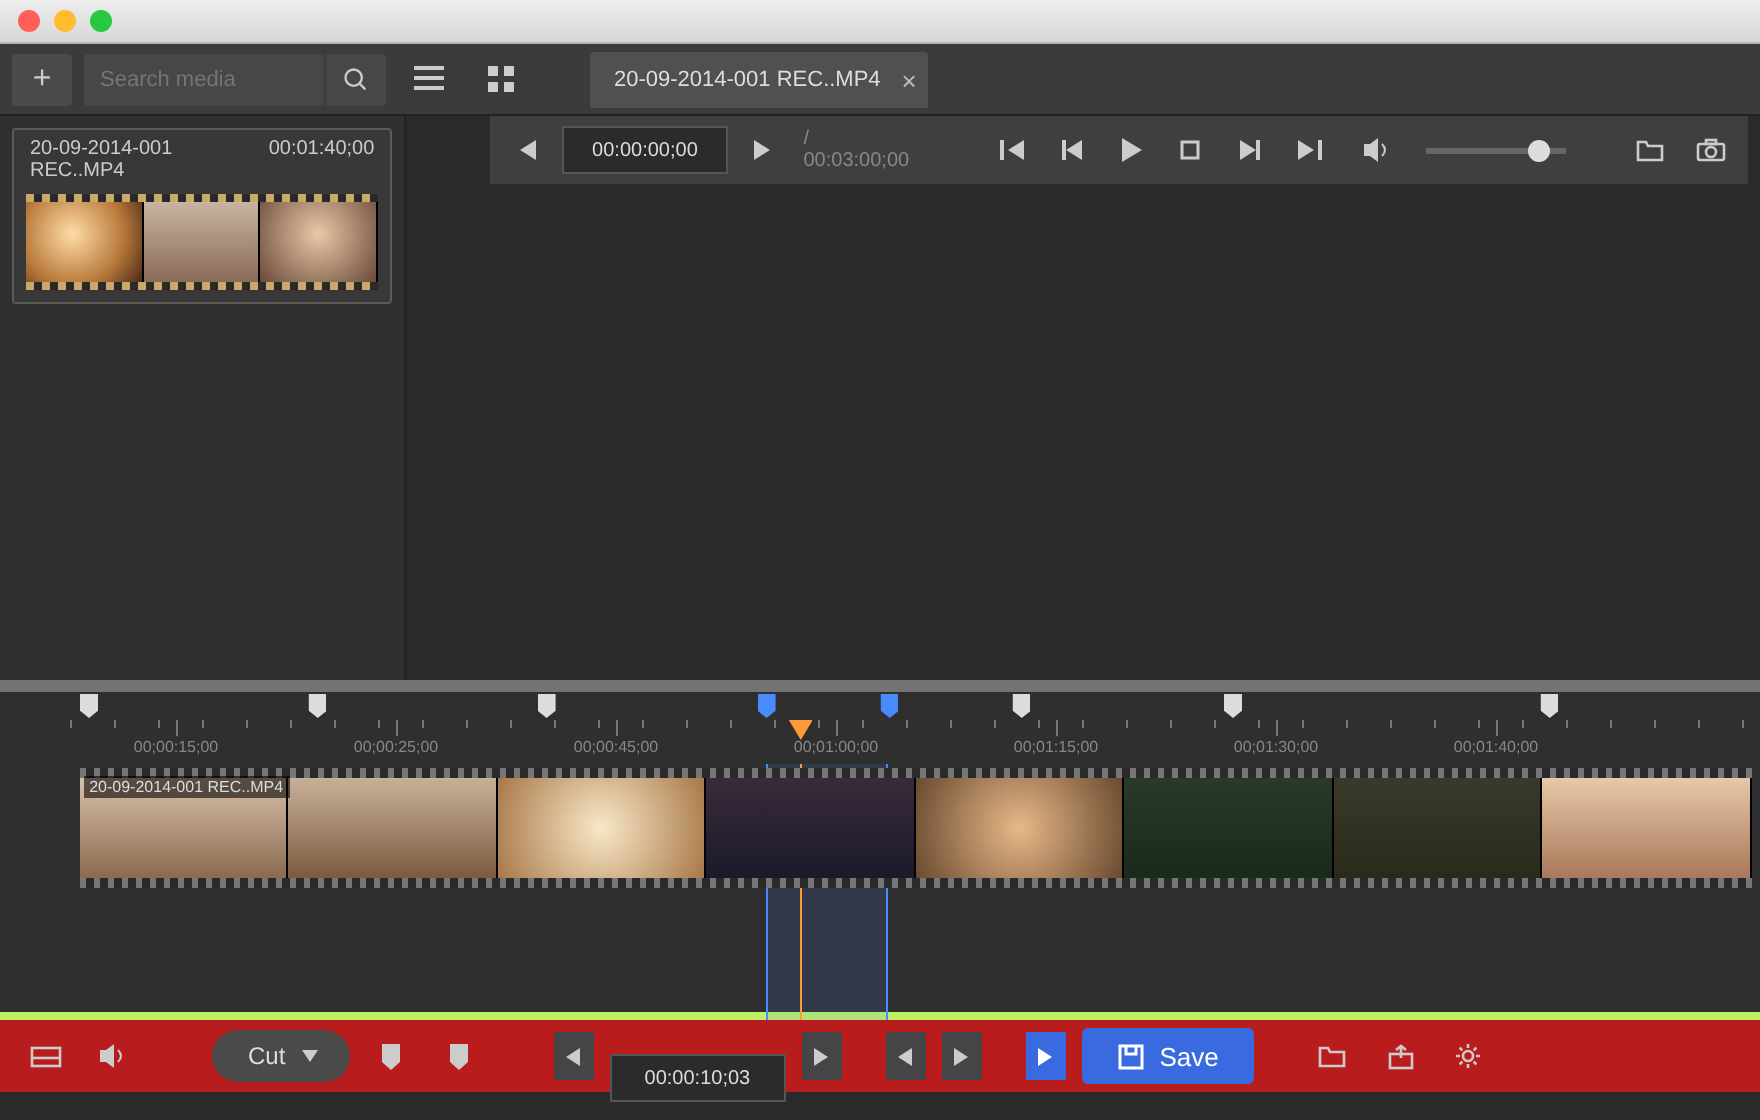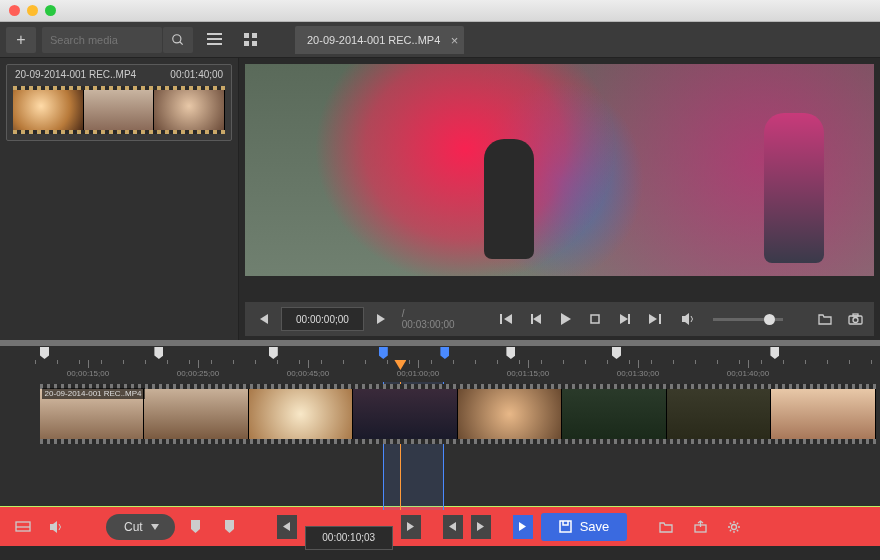--- a/index.html
+++ b/index.html
@@ -28,21 +28,21 @@
 .media-item { background: #383838; border: 1px solid #5a5a5a; border-radius: 2px; }
 .media-header { display: flex; justify-content: space-between; padding: 4px 8px; font-size: 10px; color: #ccc; }
 .filmstrip { height: 48px; margin: 2px 6px 6px; background: #1a1a1a; display: flex; border-top: 4px solid #8a6a3a; border-bottom: 4px solid #8a6a3a; position: relative; }
 .filmstrip::before, .filmstrip::after { content: ""; position: absolute; left: 0; right: 0; height: 4px; background: repeating-linear-gradient(90deg,#c9a868 0 4px,#2a2a2a 4px 8px); }
 .filmstrip::before { top: -4px; } .filmstrip::after { bottom: -4px; }
 .frame { flex: 1; border-right: 1px solid #000; }
 .f1 { background: radial-gradient(circle at 40% 40%, #ffdba8, #b87a3a 60%, #4a2a18); }
 .f2 { background: linear-gradient(#c8b4a0, #8a6a58); }
 .f3 { background: radial-gradient(circle at 50% 40%, #e8c8a8, #6a4a38); }
 
-.preview-area { flex: 1; display: flex; flex-direction: column; gap: 24px; }
+.preview-area { flex: 1; display: flex; flex-direction: row; gap: 24px; }
 .preview { flex: 1; margin: 6px 6px 2px; background: #000; position: relative; overflow: hidden; }
 .preview-img { position: absolute; inset: 0; background:
   radial-gradient(ellipse 200px 180px at 35% 40%, rgba(255,30,80,0.95), rgba(255,30,80,0.5) 50%, transparent 75%),
   radial-gradient(ellipse 120px 140px at 50% 55%, rgba(50,120,200,0.85), transparent 70%),
   radial-gradient(circle at 82% 45%, rgba(200,40,120,0.7), transparent 55%),
   linear-gradient(#5a6a5a, #708070); }
 .person1 { position: absolute; left: 38%; bottom: 8%; width: 50px; height: 120px; background: #2a2a2a; border-radius: 20px 20px 8px 8px; }
 .person2 { position: absolute; right: 8%; bottom: 6%; width: 60px; height: 150px; background: linear-gradient(#c83a7a,#3a3a4a); border-radius: 20px 20px 8px 8px; }
 
 
@@ -74,21 +74,21 @@
 .clip::before { top:-5px; } .clip::after { bottom:-5px; }
 .clip-label { position: absolute; top: -1px; left: 2px; font-size: 8px; background: rgba(0,0,0,0.6); color: #ddd; padding: 1px 3px; z-index: 2; }
 .clip-frames { display: flex; height: 100%; }
 .cf { flex: 1; border-right: 1px solid #000; }
 .audio-track { height: 40px; position: relative; margin-top: 4px; }
 .audio-clip { position: absolute; top: 0; height: 38px; background: #2a3a5a; border: 1px solid #4a6aaa; overflow: hidden; }
 .wave { position: absolute; inset: 4px 2px; background: repeating-linear-gradient(90deg, #6a9ae8 0 1px, transparent 1px 2px); opacity: 0.9; clip-path: polygon(0 50%, 2% 20%, 4% 70%, 6% 30%, 8% 65%, 10% 35%, 12% 60%, 14% 40%, 16% 58%, 18% 42%, 20% 55%, 22% 45%, 24% 62%, 26% 30%, 28% 68%, 30% 35%, 32% 55%, 34% 45%, 36% 60%, 38% 30%, 40% 65%, 42% 40%, 44% 58%, 46% 35%, 48% 62%, 50% 42%, 52% 56%, 54% 38%, 56% 60%, 58% 45%, 60% 55%, 62% 35%, 64% 65%, 66% 40%, 68% 58%, 70% 45%, 72% 55%, 74% 38%, 76% 62%, 78% 42%, 80% 56%, 82% 35%, 84% 60%, 86% 45%, 88% 55%, 90% 40%, 92% 58%, 94% 42%, 96% 55%, 98% 48%, 100% 50%, 100% 100%, 0 100%); }
 .audio-dur { position: absolute; right: 3px; top: 2px; font-size: 8px; color: #cde; }
 
 
-.bottombar { height: 40px; background: #ef4444; display: flex; align-items: center; padding: 0 10px; gap: 8px; border-top: 1px solid #bef264; }
+.bottombar { height: 40px; background: #b91c1c; display: flex; align-items: center; padding: 0 10px; gap: 8px; border-top: 4px solid #bef264; }
 .bb-btn { width: 26px; height: 24px; display: flex; align-items: center; justify-content: center; cursor: pointer; color: #ccc; }
 .cut-btn { height: 26px; background: #4a4a4a; border-radius: 13px; display: flex; align-items: center; padding: 0 16px 0 18px; gap: 8px; cursor: pointer; color: #ddd; font-size: 12px; }
 .tc-input { width: 88px; height: 24px; background: #2b2b2b; border: 1px solid #555; display: flex; align-items: center; justify-content: center; font-size: 10px; color: #ddd; margin-top: 22px; }
 .save-btn { height: 28px; background: #3a6ae0; border-radius: 3px; display: flex; align-items: center; padding: 0 18px; gap: 8px; color: #fff; font-size: 13px; cursor: pointer; }
 .nav-btn { width: 20px; height: 24px; display: flex; align-items: center; justify-content: center; cursor: pointer; color: #ccc; background: #454545; }
 .nav-btn.accent { background: #3a6ae0; color: #fff; }
 svg { display: block; }
 </style>
 </head>
 <body>

